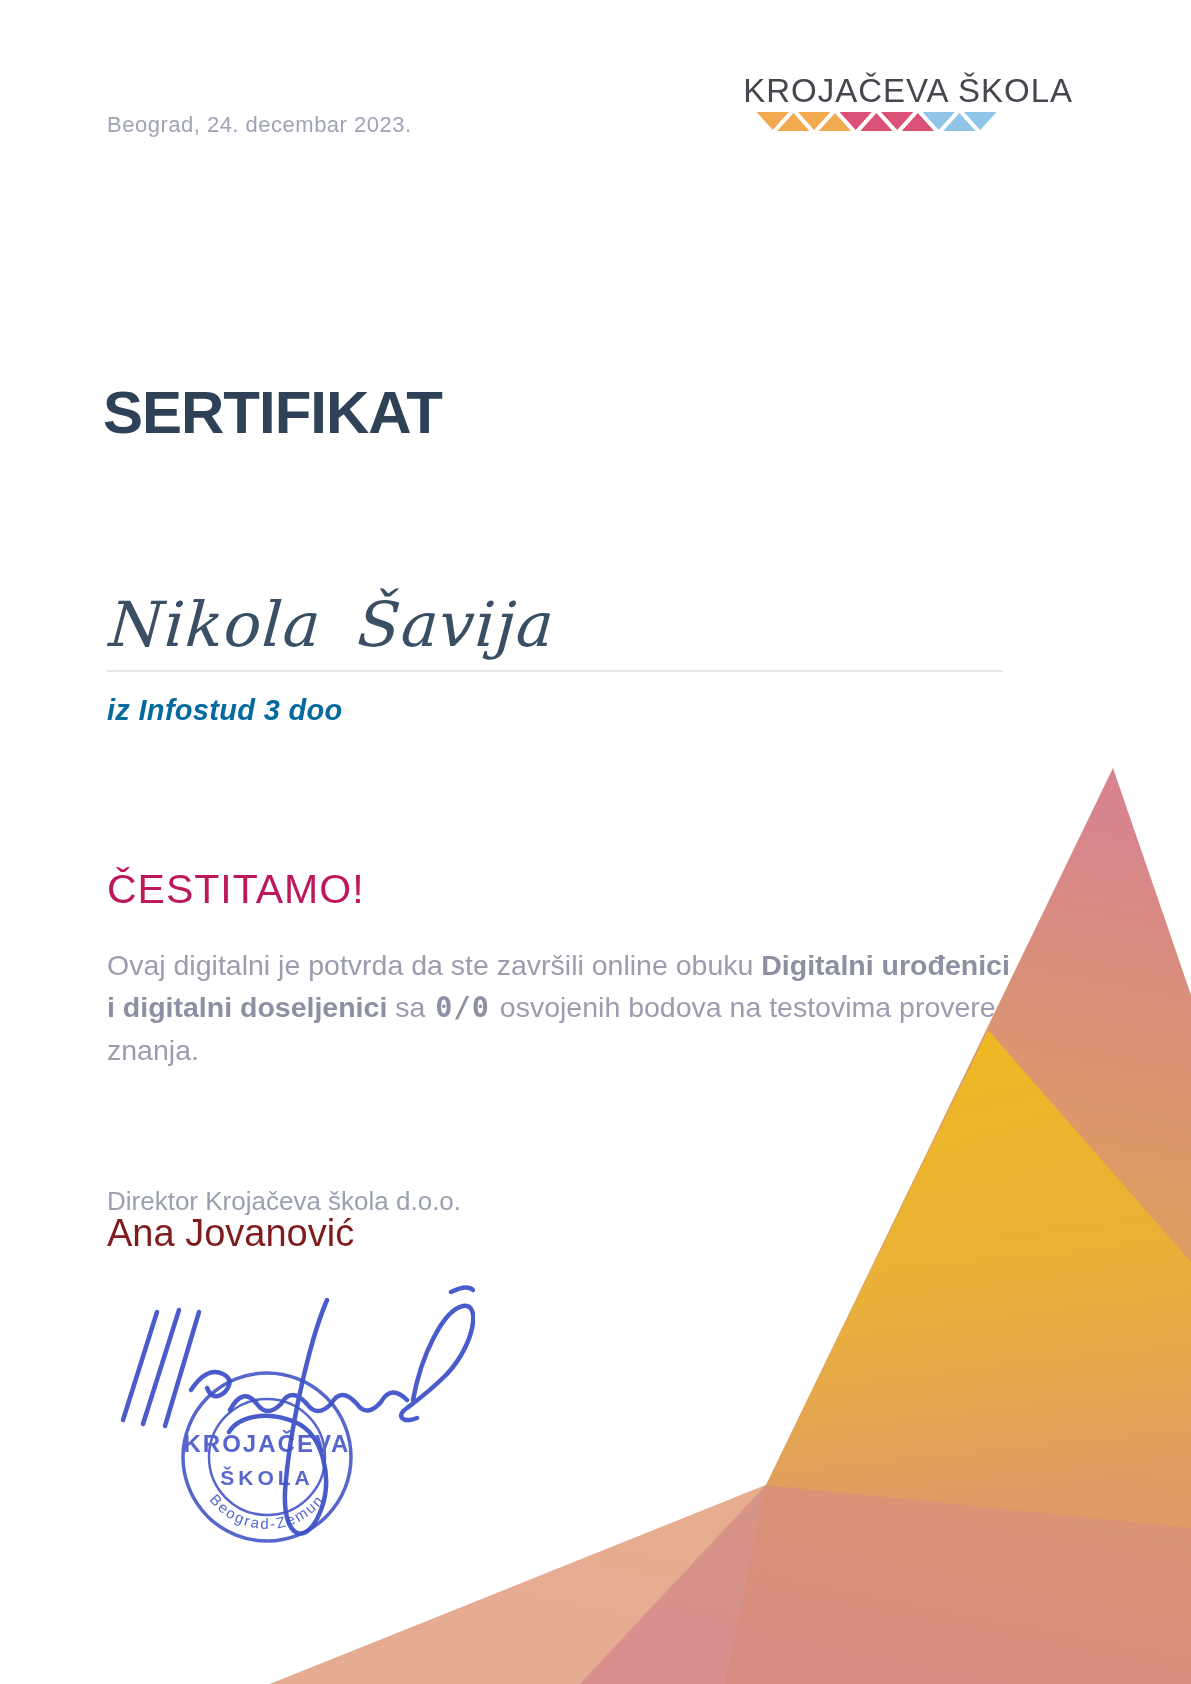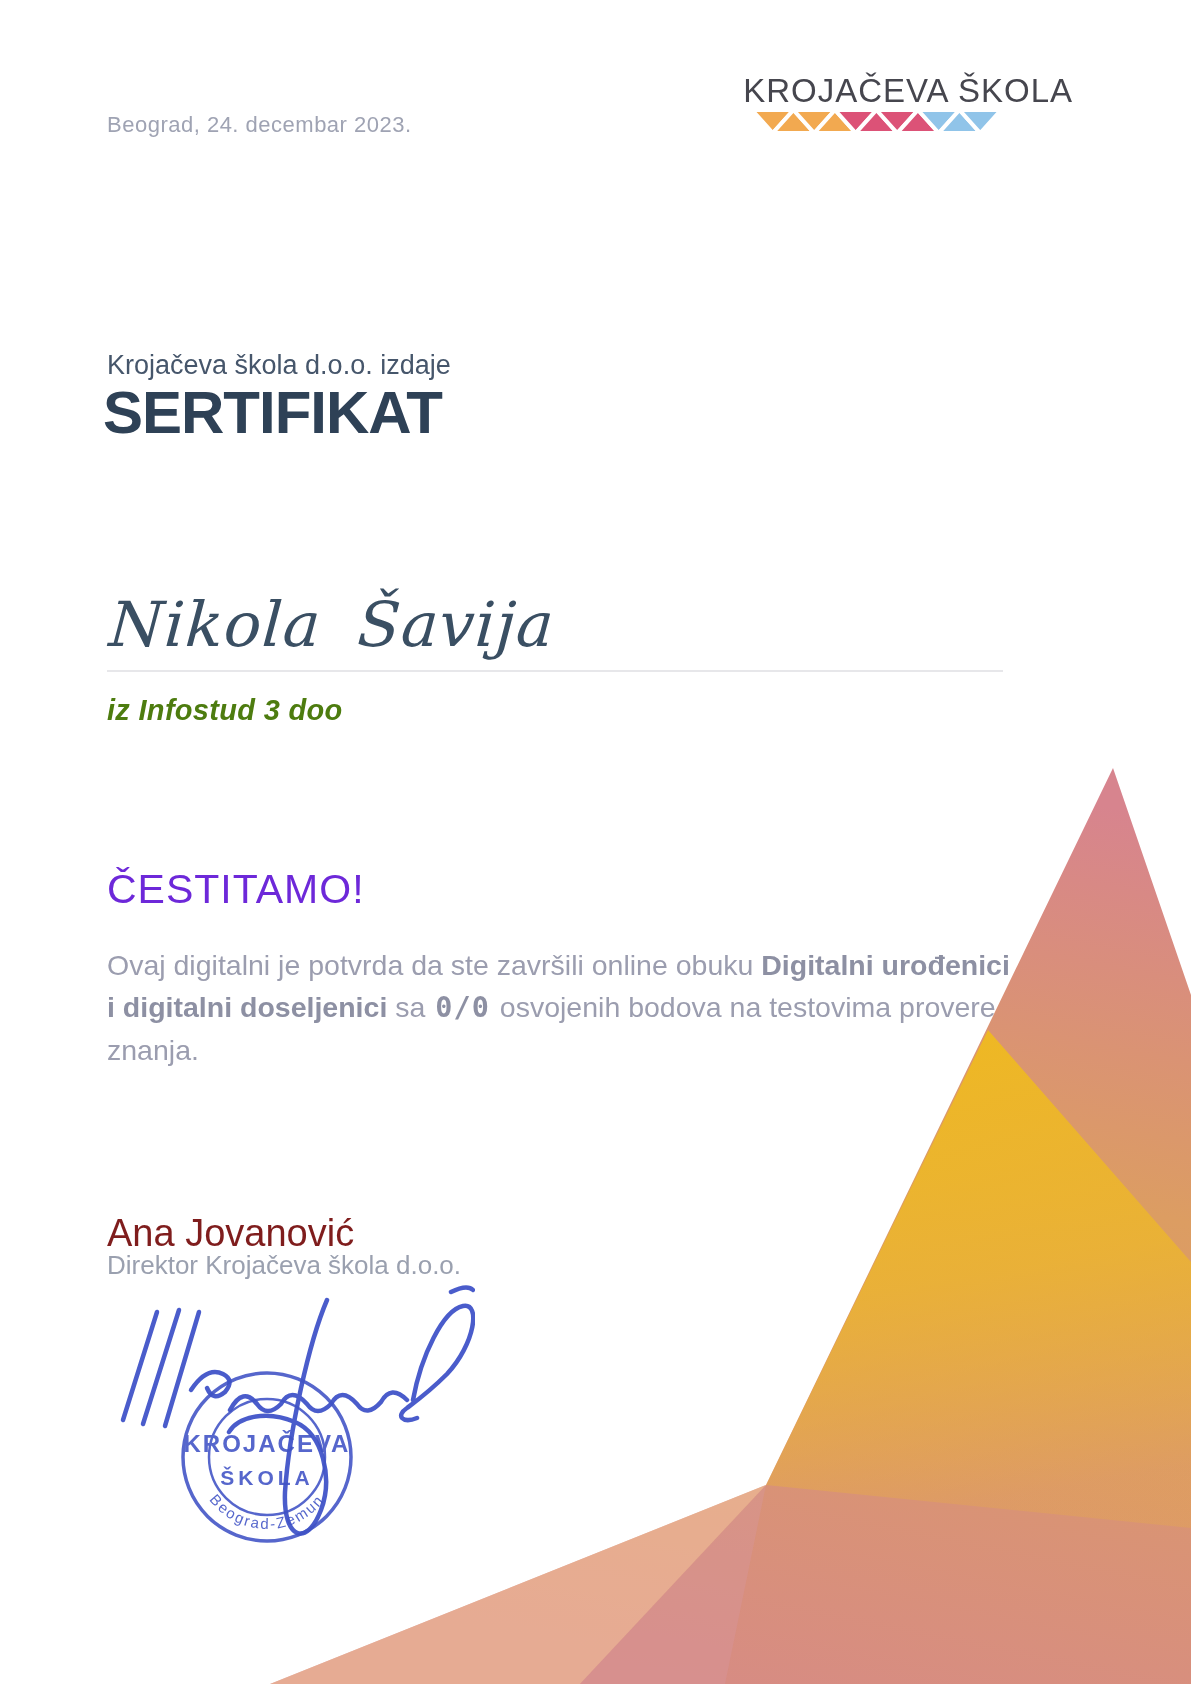--- a/index.html
+++ b/index.html
@@ -29,37 +29,37 @@
 
   .name{
     position:absolute;left:107px;top:588px;
     font-family:"DejaVu Serif", serif;font-style:italic;
     font-size:62px;color:#3a4f63;letter-spacing:1px;word-spacing:16px;
     transform:skewX(-4deg);transform-origin:left bottom;white-space:nowrap;
   }
   .name-underline{position:absolute;left:107px;top:670px;width:896px;height:2px;background:#e7e7ea;}
   .company{
     position:absolute;left:107px;top:694px;
-    font-size:29px;font-style:italic;font-weight:600;color:#4d7c0f;letter-spacing:.3px;
+    font-size:29px;font-style:italic;font-weight:600;color:#0369a1;letter-spacing:.3px;
   }
 
-  .congrats{position:absolute;left:107px;top:866px;font-size:41px;color:#6d28d9;letter-spacing:1px;}
+  .congrats{position:absolute;left:107px;top:866px;font-size:41px;color:#be185d;letter-spacing:1px;}
 
   .body-par{
     position:absolute;left:107px;top:944px;width:915px;
     font-size:28.5px;line-height:1.48;color:#9b9daf;
   }
   .body-par b{font-weight:700;color:#8d90a3;}
   .score{
     font-family:"DejaVu Sans Mono", monospace;
     font-weight:700;color:#8d90a3;letter-spacing:1px;margin:9px 10px;
   }
 
   .signer-name{position:absolute;left:107px;top:1212px;font-size:38px;color:#7f1d1d;}
-  .signer-title{position:absolute;left:107px;top:1250px;font-size:26px;color:#9aa0af;}
+  .signer-title{position:absolute;left:107px;top:1186px;font-size:26px;color:#9aa0af;}
 
   .sig-block{position:absolute;left:95px;top:1282px;width:380px;height:300px;}
 </style>
 </head>
 <body>
 
 <div class="page">
 
   <svg class="decor" viewBox="0 0 1191 1684" xmlns="http://www.w3.org/2000/svg" aria-hidden="true">
     <defs>
@@ -95,21 +95,20 @@
         <polygon points="83,0 124.5,0 103.75,23" fill="#dc5277"></polygon>
         <polygon points="103.75,23 145.25,23 124.5,0" fill="#dc5277"></polygon>
         <polygon points="124.5,0 166,0 145.25,23" fill="#dc5277"></polygon>
         <polygon points="145.25,23 186.75,23 166,0" fill="#dc5277"></polygon>
         <polygon points="166,0 207.5,0 186.75,23" fill="#90c4e9"></polygon>
         <polygon points="186.75,23 228.25,23 207.5,0" fill="#90c4e9"></polygon>
         <polygon points="207.5,0 249,0 228.25,23" fill="#90c4e9"></polygon>
       </g>
     </svg>
 
-    <div class="issuer">Krojačeva škola d.o.o. izdaje</div>
     <div class="cert-title">SERTIFIKAT</div>
 
     <div class="name">Nikola Šavija</div>
     <div class="name-underline"></div>
     <div class="company">iz Infostud 3 doo</div>
 
     <div class="congrats">ČESTITAMO!</div>
 
     <div class="body-par"><span>Ovaj digitalni je potvrda da ste završili online obuku </span><b>Digitalni urođenici i digitalni doseljenici</b><span> sa</span><b class="score">0/0</b><span>osvojenih bodova na testovima provere znanja.</span></div>
 

